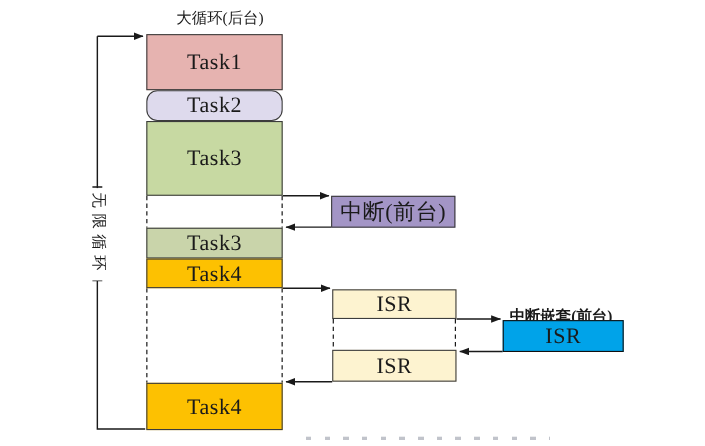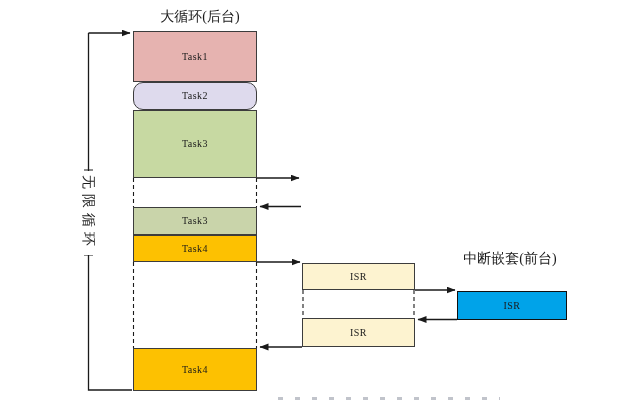--- a/index.html
+++ b/index.html
@@ -10,32 +10,32 @@
     font-family:"Liberation Serif","DejaVu Serif",serif;
     color:#1a1a1a;
     overflow:hidden;
   }
   .wires{position:absolute;left:0;top:0;pointer-events:none;}
   .block{
     position:absolute;
     box-sizing:border-box;
     border:1px solid #3c3c3c;
     display:flex;align-items:center;justify-content:center;
-    font-size:10px;line-height:1;
+    font-size:20px;line-height:1;
     letter-spacing:0.5px;
   }
   .block.blue{border:1px solid #101010;}
   .caption{
     position:absolute;
     font-size:14px;
     text-align:center;
     white-space:nowrap;
   }
   .title{left:125px;top:8px;width:150px;}
-  .nested-label{left:440px;top:250px;width:140px;}
+  .nested-label{left:440px;top:279px;width:140px;font-weight:bold;}
   .vlabel{
     position:absolute;
     left:46px;top:204px;width:84px;height:18px;
     background:#ffffff;
     text-align:center;
     font-size:14px;line-height:18px;
     letter-spacing:5px;
     transform:rotate(90deg);
     transform-origin:center;
     white-space:nowrap;
@@ -92,20 +92,23 @@
   <div class="block" style="left: 133px; top: 207px; width: 124px; height: 28px; background-color: rgb(201, 212, 170);">
     <span>Task3</span>
   </div>
   <div class="block" style="left: 133px; top: 235px; width: 124px; height: 27px; background-color: rgb(253, 193, 1);">
     <span>Task4</span>
   </div>
   <div class="block" style="left: 133px; top: 348px; width: 124px; height: 43px; background-color: rgb(253, 193, 1);">
     <span>Task4</span>
   </div>
 
+  <div class="block" style="left: 301px; top: 178px; width: 113px; height: 29px; background-color: rgb(163, 149, 198);">
+    <span>中断(前台)</span>
+  </div>
   <div class="block" style="left: 302px; top: 263px; width: 113px; height: 27px; background-color: rgb(253, 243, 208);">
     <span>ISR</span>
   </div>
   <div class="block" style="left: 302px; top: 318px; width: 113px; height: 29px; background-color: rgb(253, 243, 208);">
     <span>ISR</span>
   </div>
   <div class="block blue" style="left: 457px; top: 291px; width: 110px; height: 29px; background-color: rgb(0, 163, 233);">
     <span>ISR</span>
   </div>
 

